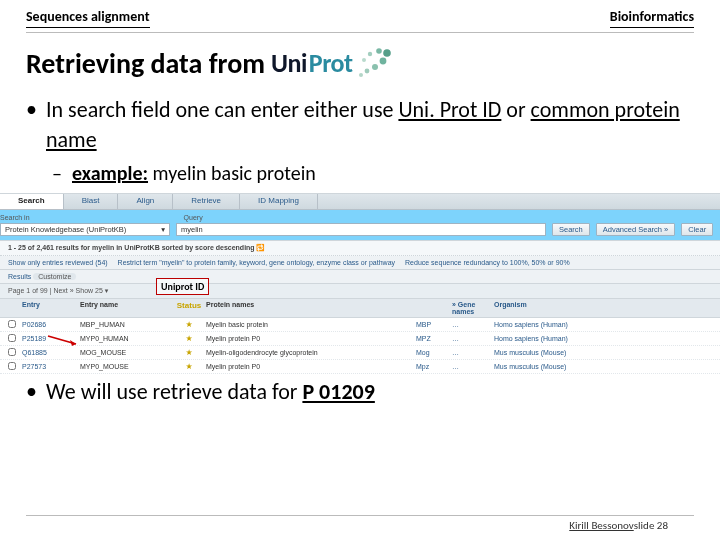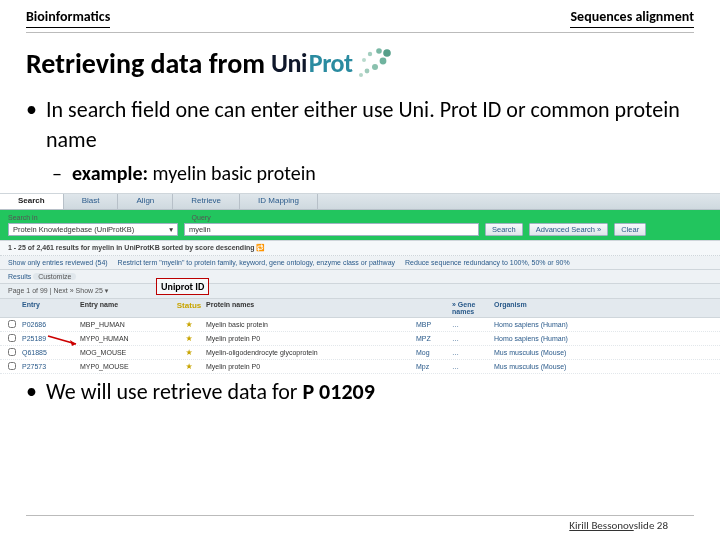--- a/index.html
+++ b/index.html
@@ -16,34 +16,34 @@
   .logo-uni { color: #0f172a; }
   .logo-prot { color: #2a8ba0; }
   .logo-dots { width: 38px; height: 36px; }
 
   ul.main { list-style: none; padding: 0 26px 0 46px; }
   ul.main > li { font-size: 22px; line-height: 1.35; margin-bottom: 6px; position: relative; }
   ul.main > li::before { content: "•"; position: absolute; left: -20px; color: #000; }
   ul.sub { list-style: none; padding-left: 26px; margin-top: 6px; }
   ul.sub > li { font-size: 20px; position: relative; }
   ul.sub > li::before { content: "–"; position: absolute; left: -20px; }
-  .u { }
+  .u { text-decoration: underline; }
   .b { font-weight: bold; }
 
   .shot-wrap { margin: 6px 0 10px 0; }
   .shot { width: 720px; height: 174px; background: #e8eef2; border-top: 1px solid #cfd6db; border-bottom: 1px solid #cfd6db; font-family: Tahoma, Arial, sans-serif; font-size: 8px; color: #333; position: relative; }
   
   .tabs { display: flex; height: 16px; background: linear-gradient(#dfe6eb,#cfd9df); border-bottom: 1px solid #b7c0c8; }
   .tab { padding: 2px 18px; border-right: 1px solid #b7c0c8; color: #2a5a8a; }
   .tab.active { background: #fff; font-weight: bold; color: #222; }
-  .searchblock { padding: 4px 8px; background: #22c55e; border-bottom: 1px solid #cfd6db; }
+  .searchblock { padding: 4px 0; background: #7dd3fc; border-bottom: 1px solid #cfd6db; }
   .sb-row1 { display: flex; gap: 18px; font-size: 7px; color: #555; margin-bottom: 2px; }
   .sb-row2 { display: flex; align-items: center; gap: 6px; }
   .kb-select { background: #fff; border: 1px solid #9fb3c2; padding: 1px 4px; width: 170px; font-size: 7.5px; display: flex; justify-content: space-between; align-items: center; }
-  .q-input { background: #fff; border: 1px solid #9fb3c2; padding: 1px 4px; width: 295px; font-size: 7.5px; }
+  .q-input { background: #fff; border: 1px solid #9fb3c2; padding: 1px 4px; width: 370px; font-size: 7.5px; }
   .btn { background: linear-gradient(#f7f9fb,#dfe6eb); border: 1px solid #9fb3c2; padding: 1px 6px; font-size: 7.5px; color: #2a5a8a; border-radius: 1px; }
   .result-meta { padding: 3px 8px; font-size: 7px; color: #444; border-bottom: 1px dotted #cfd6db; background: #f5f8fa; }
   .result-meta .bold { font-weight: bold; }
   .filter-bar { padding: 3px 8px; display: flex; gap: 10px; align-items: center; font-size: 7px; color: #2a5a8a; background: #eef2f5; border-bottom: 1px solid #cfd6db; }
   .pill { background: #e0e7ec; border-radius: 6px; padding: 0 5px; color: #555; }
   .dl-row { padding: 3px 8px; font-size: 7px; color: #555; border-bottom: 1px solid #cfd6db; }
   .label-box { position: absolute; border: 1px solid #b00; color: #000; font-size: 10px; font-weight: bold; padding: 1px 4px; background: rgba(255,255,255,0.6); top: 78px; left: 156px; font-family: Calibri, Arial, sans-serif; margin-top: 6px; }
 
   .table-zone { position: relative; }
   .thead { display: flex; padding: 2px 8px; font-size: 7px; font-weight: bold; background: #e3e9ee; border-bottom: 1px solid #cfd6db; }
@@ -60,22 +60,22 @@
   .arrow { position: absolute; left: 46px; top: 35px; width: 36px; height: 14px; }
   .arrow svg { width: 100%; height: 100%; }
 
   .footer { position: absolute; bottom: 8px; left: 0; right: 0; padding: 0 26px; font-size: 11px; color: #333; display: flex; justify-content: flex-end; border-top: 1px solid #bbb; padding-top: 3px; margin: 0 26px; }
   .footer .au { text-decoration: underline; }
 </style>
 </head>
 <body>
 
 <div class="header">
+  <span>Sequences alignment</span>
   <span>Bioinformatics</span>
-  <span>Sequences alignment</span>
 </div>
 <hr class="header-rule">
 
 <div class="title-row">
   <span class="title-text">Retrieving data from</span>
   <span class="logo">
     <span class="logo-text logo-uni">Uni</span>
       <span class="logo-text logo-prot">Prot</span>
     <svg class="logo-dots" viewBox="0 0 38 36">
       <circle cx="6" cy="30" r="2" fill="#b4d6c8"></circle>

